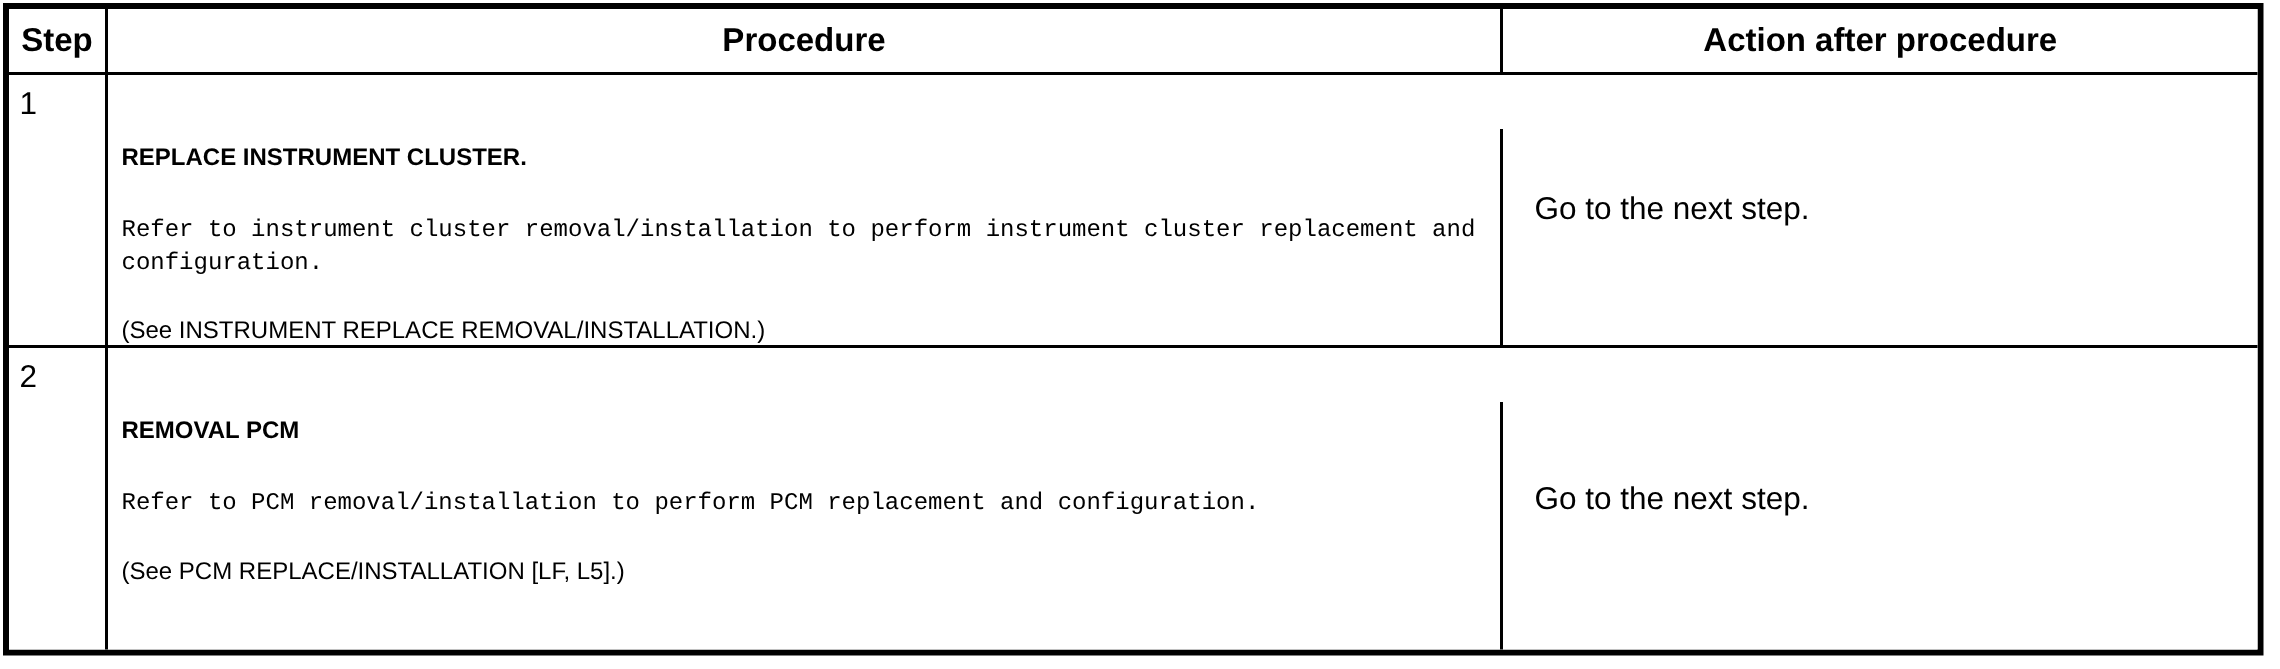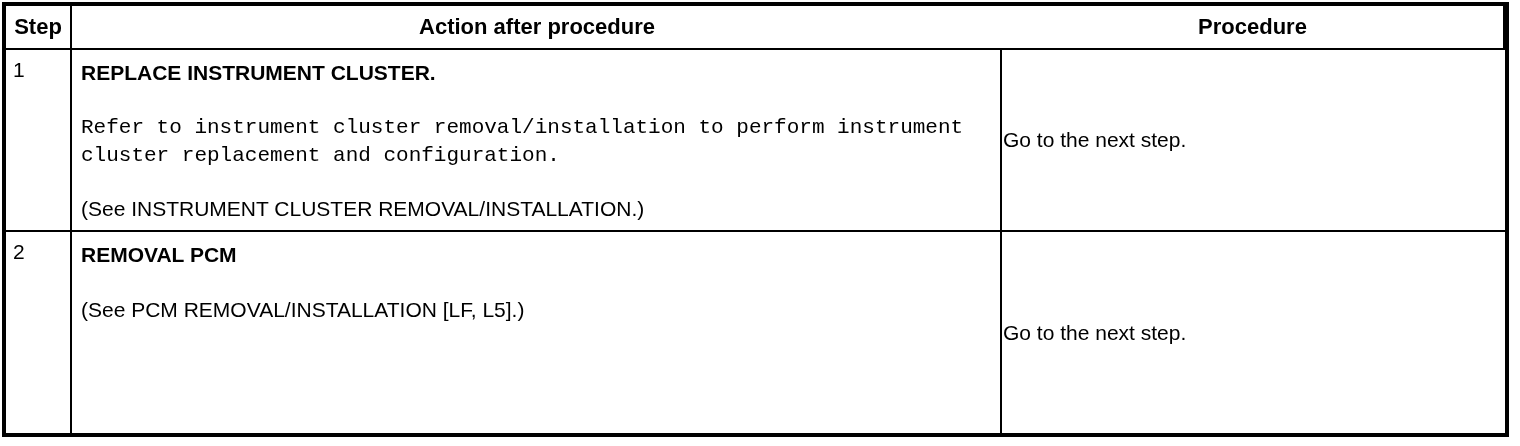--- a/index.html
+++ b/index.html
@@ -33,64 +33,66 @@
     align-items: center;
     justify-content: center;
     text-align: center;
   }
   .step-cell {
     font-size: 21px;
     padding: 8px 6px 0 7px;
     text-align: left;
   }
   .proc-cell {
-    font-size: 21px;
+    font-size: 16px;
     padding: 9px 10px 0 9px;
     line-height: 1.36;
+    margin-top: 36px;
   }
   .proc-title {
     font-weight: bold;
     margin-bottom: 26px;
   }
   .proc-para {
     margin-bottom: 24px;
     font-family: Liberation Mono, monospace;
   }
   .proc-see {
     margin-bottom: 24px;
   }
   .proc-see:last-child { margin-bottom: 0; }
   .action-cell {
     font-size: 21px;
-    padding: 0 10px 0 1px;
+    padding: 0 10px 0 21px;
     display: flex;
     align-items: center;
   }
 </style>
 </head>
 <body>
 
 <div class="doc-table">
 
   <div class="cell header-cell br bb">Step</div>
+  <div class="cell header-cell br bb">Procedure</div>
   <div class="cell header-cell bb">Action after procedure</div>
-  <div class="cell header-cell br bb">Procedure</div>
 
   <div class="cell step-cell br bb">1</div>
   <div class="cell proc-cell br bb">
     <div class="proc-title">REPLACE INSTRUMENT CLUSTER.</div>
     <div class="proc-para">Refer to instrument cluster removal/installation to perform instrument cluster replacement and configuration.</div>
-    <div class="proc-see">(See INSTRUMENT CLUSTER REMOVAL/INSTALLATION.)</div>
+    <div class="proc-see">(See INSTRUMENT REPLACE REMOVAL/INSTALLATION.)</div>
   </div>
   <div class="cell action-cell bb">
     <span>Go to the next step.</span>
   </div>
 
   <div class="cell step-cell br">2</div>
   <div class="cell proc-cell br">
     <div class="proc-title">REMOVAL PCM</div>
-    <div class="proc-see">(See PCM REMOVAL/INSTALLATION [LF, L5].)</div>
+    <div class="proc-para">Refer to PCM removal/installation to perform PCM replacement and configuration.</div>
+    <div class="proc-see">(See PCM REPLACE/INSTALLATION [LF, L5].)</div>
   </div>
   <div class="cell action-cell">
     <span>Go to the next step.</span>
   </div>
 
 </div>
 
 </body></html>

